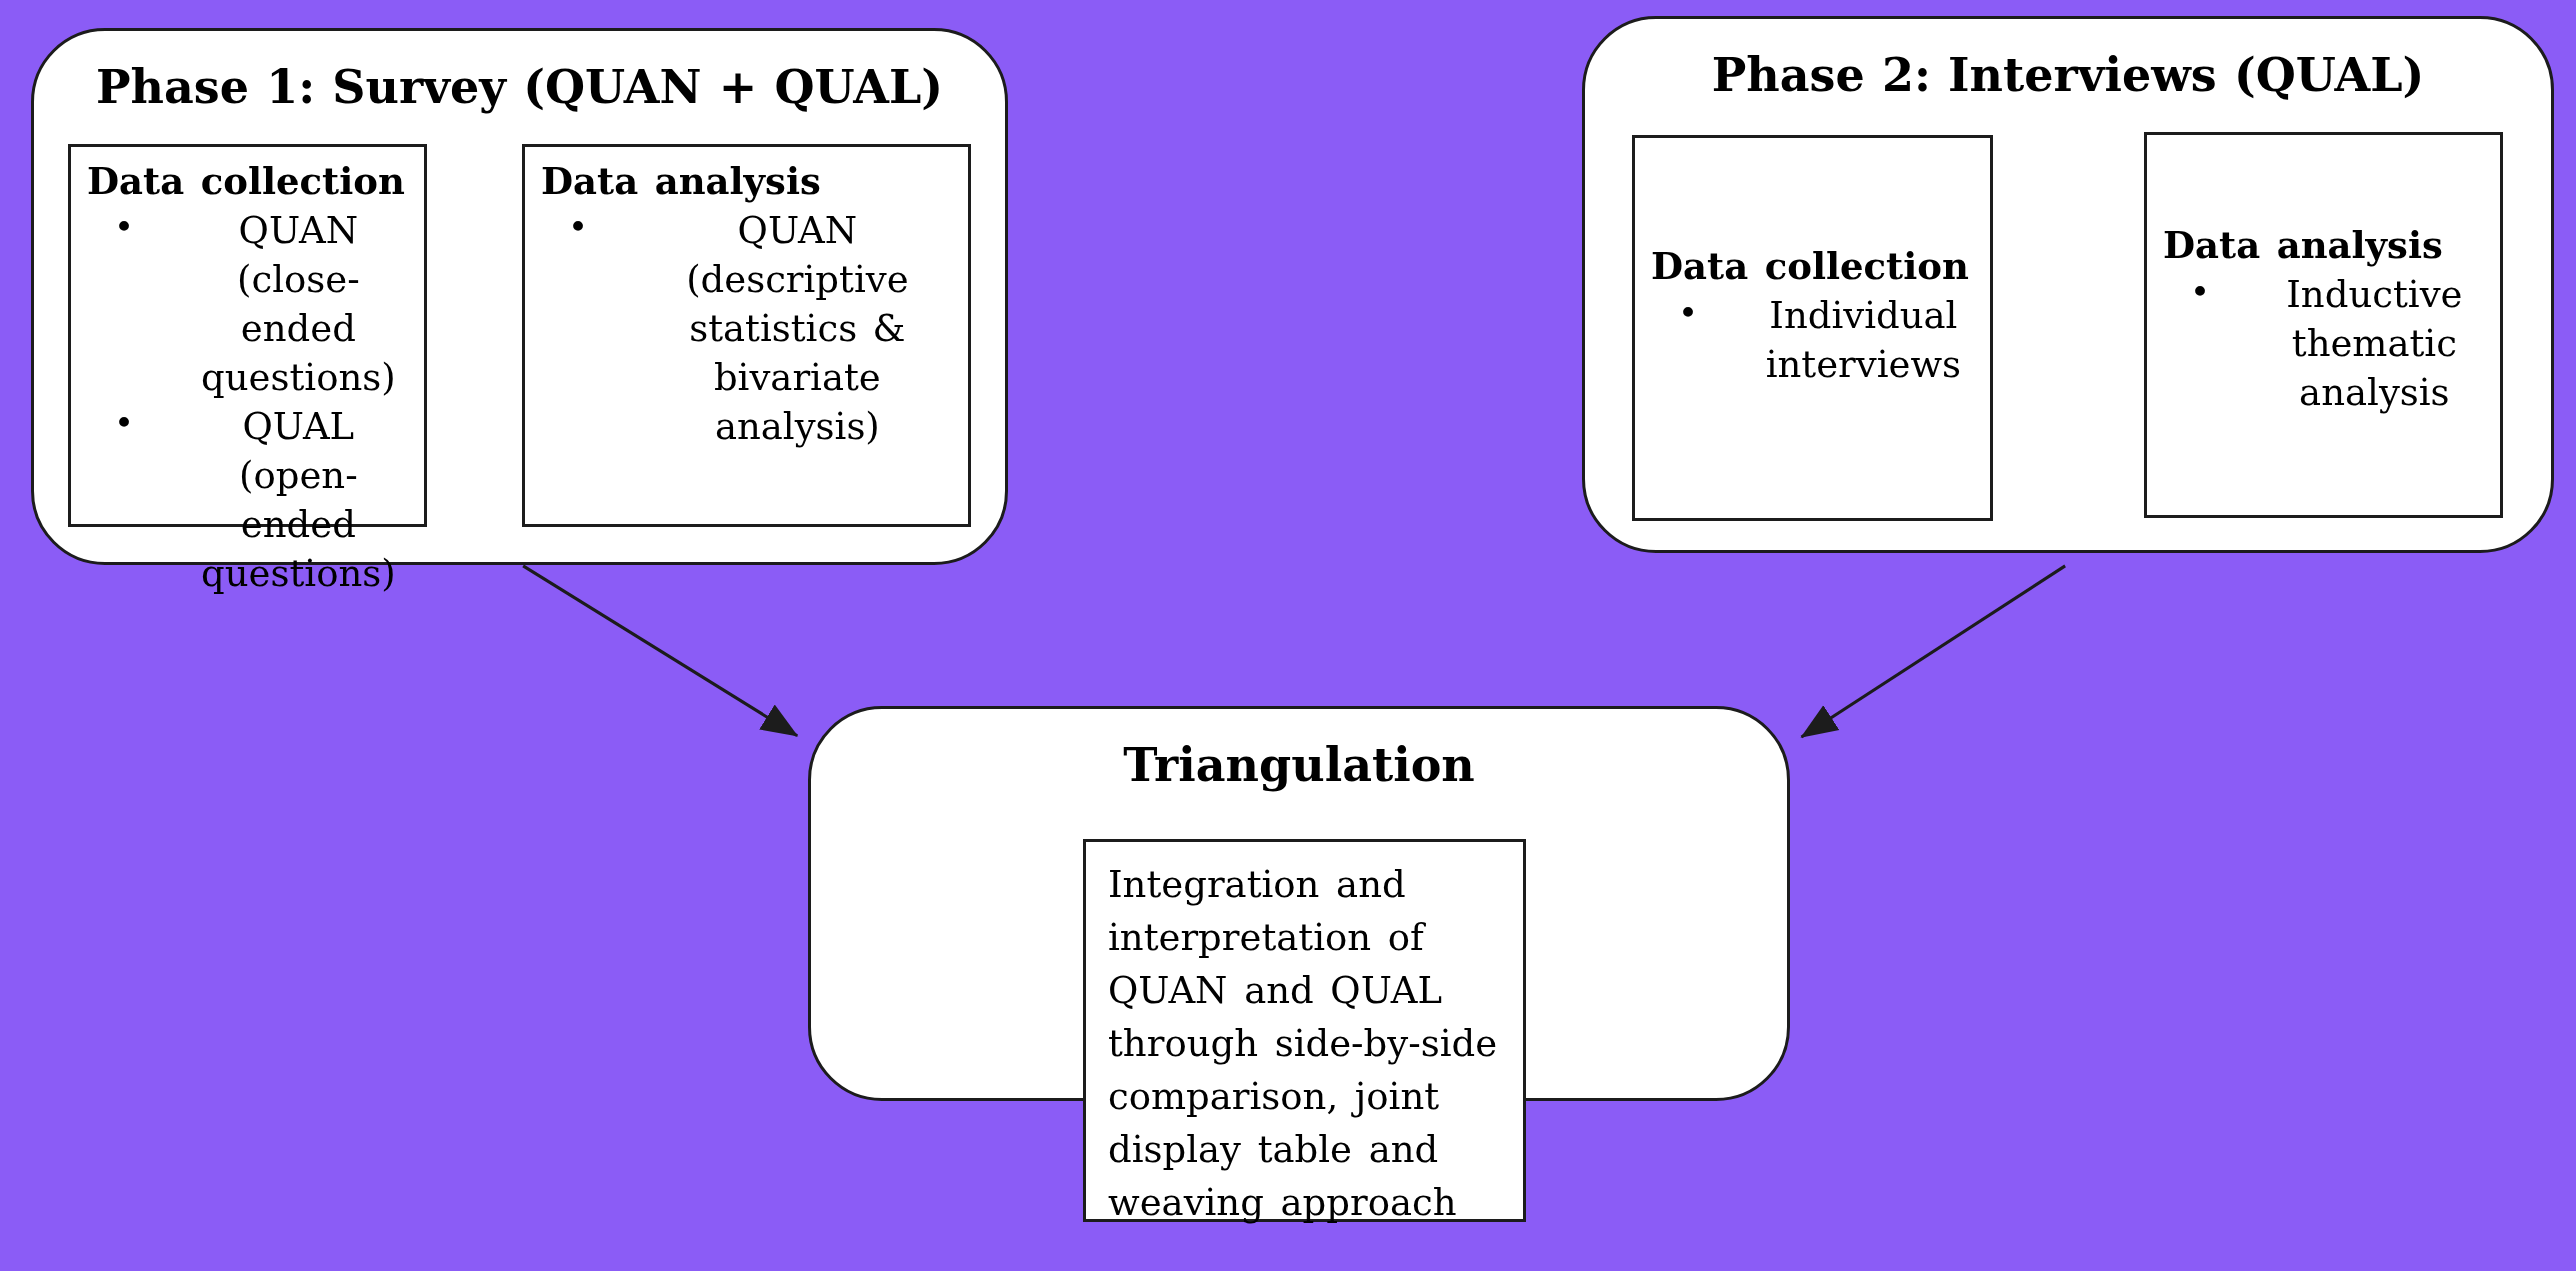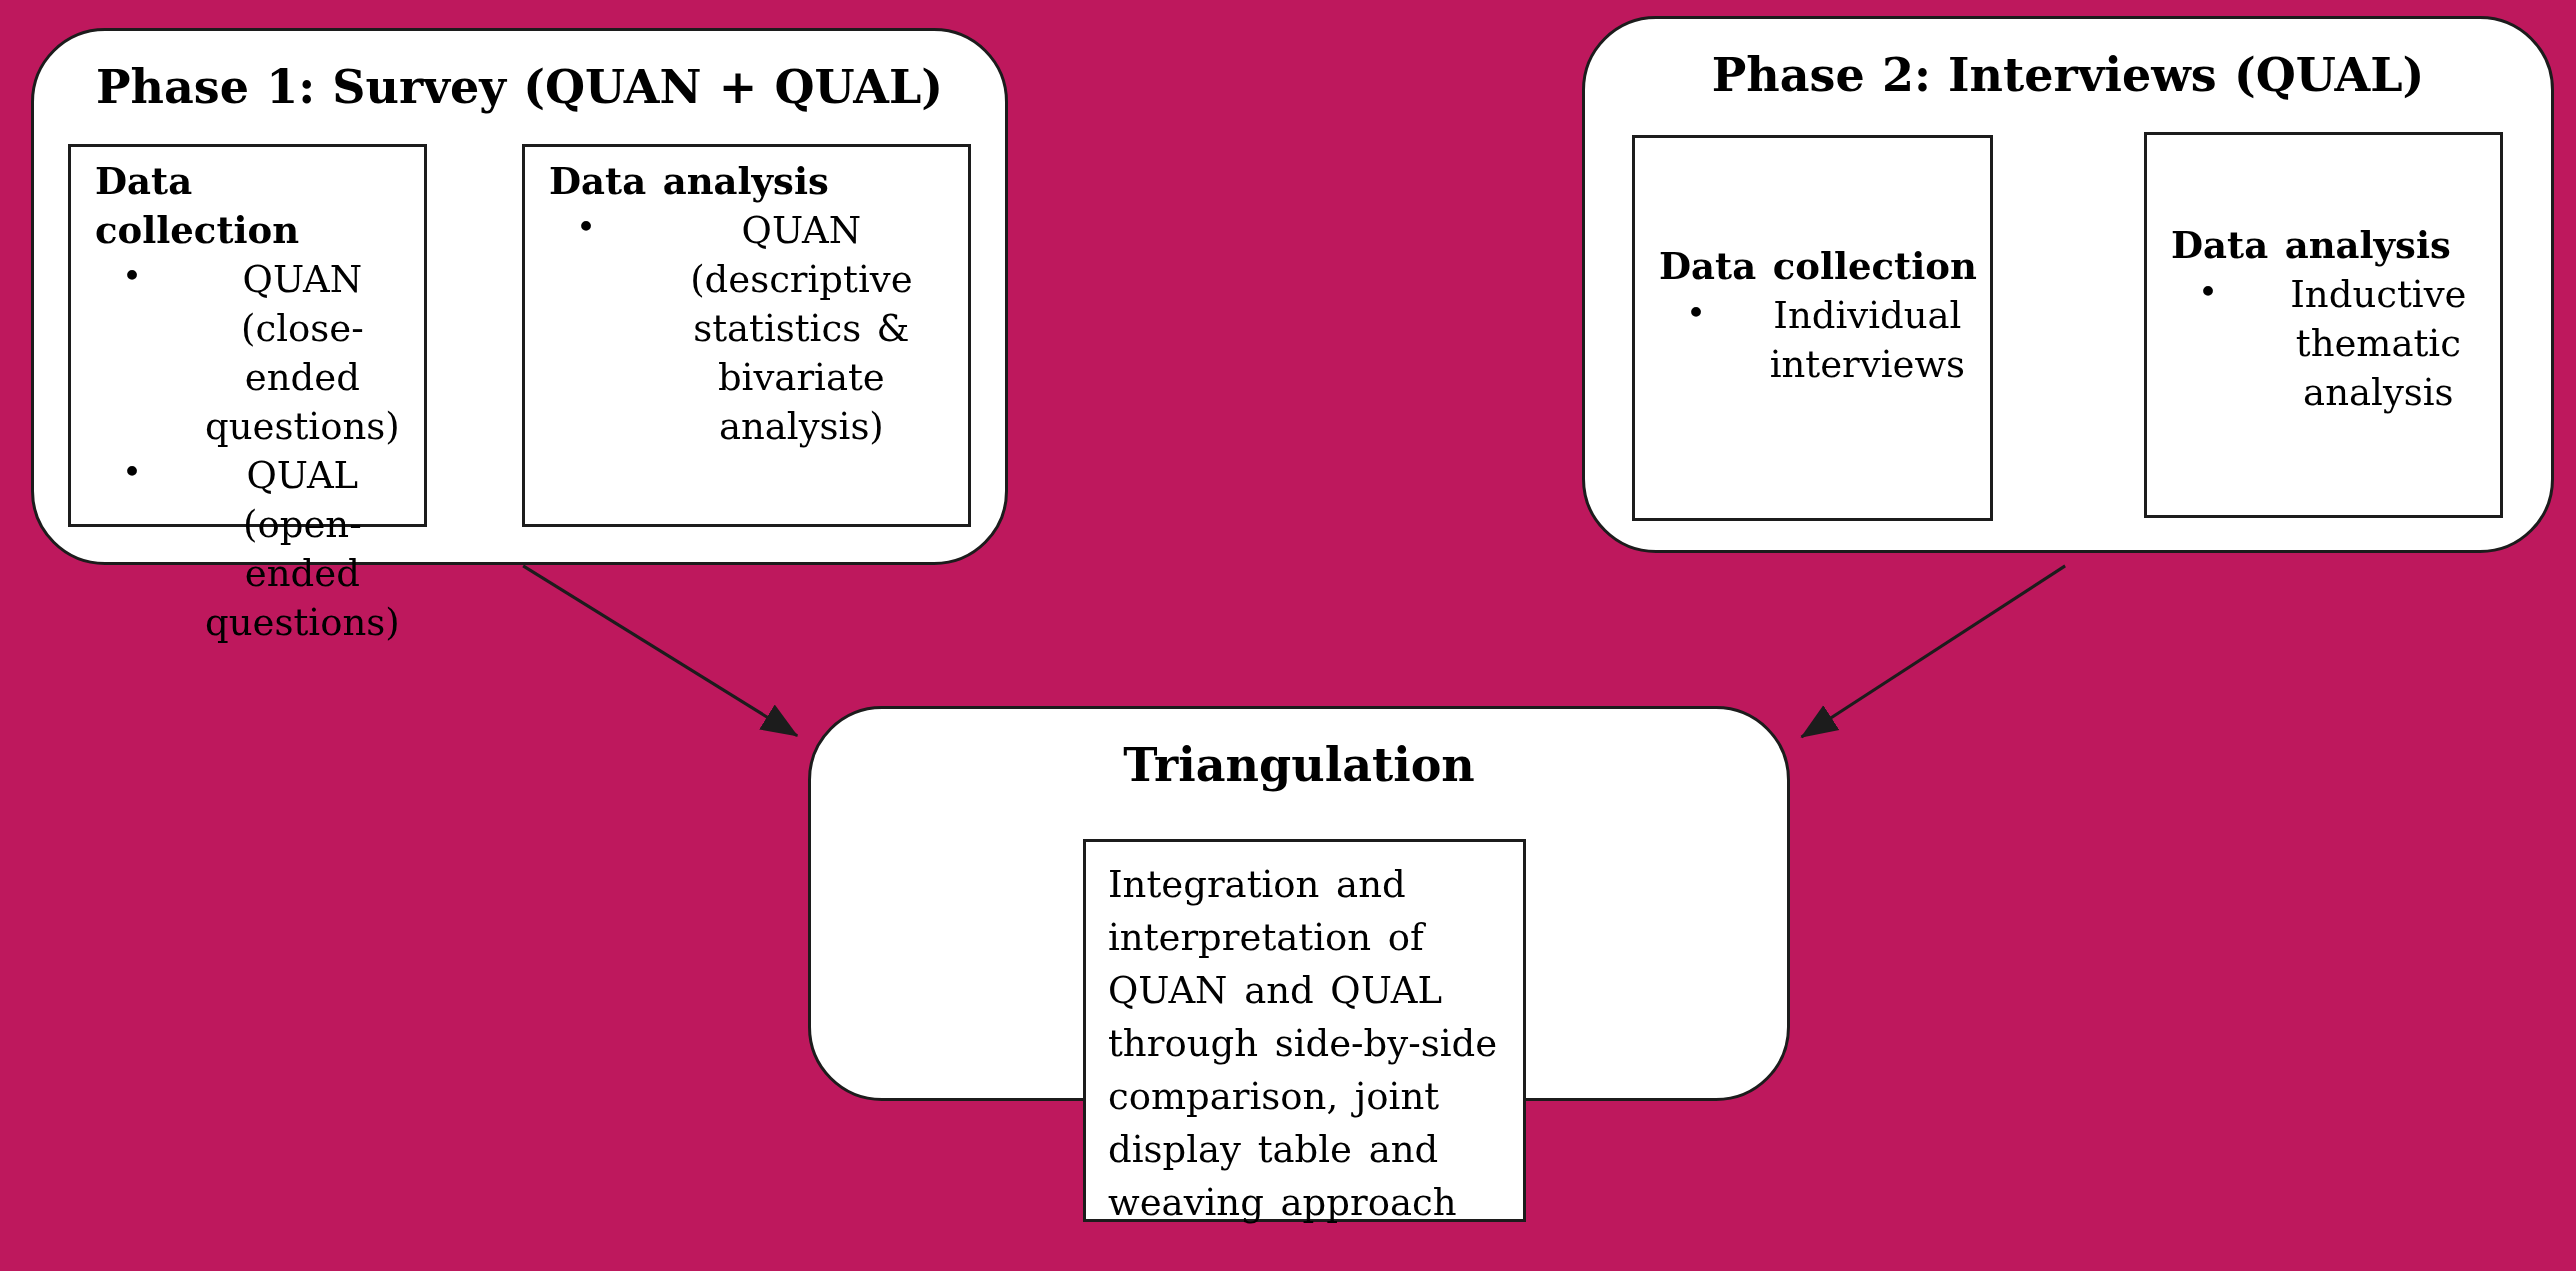--- a/index.html
+++ b/index.html
@@ -4,21 +4,21 @@
 <style>
   html, body {
     margin: 0;
     padding: 0;
     background: #ffffff;
   }
   .canvas {
     position: relative;
     width: 2576px;
     height: 1271px;
-    background: #be185d;
+    background: #8b5cf6;
     font-family: "DejaVu Serif", "Liberation Serif", serif;
     color: #000000;
     overflow: hidden;
   }
   .arrow-layer {
     position: absolute;
     left: 0; top: 0;
     width: 2576px; height: 1271px;
     pointer-events: none;
   }
@@ -46,21 +46,20 @@
     position: absolute;
     border: 3.7px solid #1c1c1c;
     background: #ffffff;
     box-sizing: border-box;
     font-size: 37px;
     line-height: 49px;
   }
   .inner-content {
     padding: 9.8px 12.3px 0 16px;
     word-spacing: 3.7px;
-    margin-left: 8px;
   }
   .p1-dc { left: 34px;  top: 113px; width: 359px; height: 383px; }
   .p1-da { left: 488px; top: 113px; width: 449px; height: 383px; }
   .p2-dc { left: 47px;  top: 116px; width: 361px; height: 386px; }
   .p2-da { left: 559px; top: 113px; width: 359px; height: 386px; }
   .pad-tall .inner-content { padding-top: 104px; }
   .pad-med  .inner-content { padding-top: 86px; }
   .inner-heading {
     font-weight: bold;
     white-space: pre-line;

